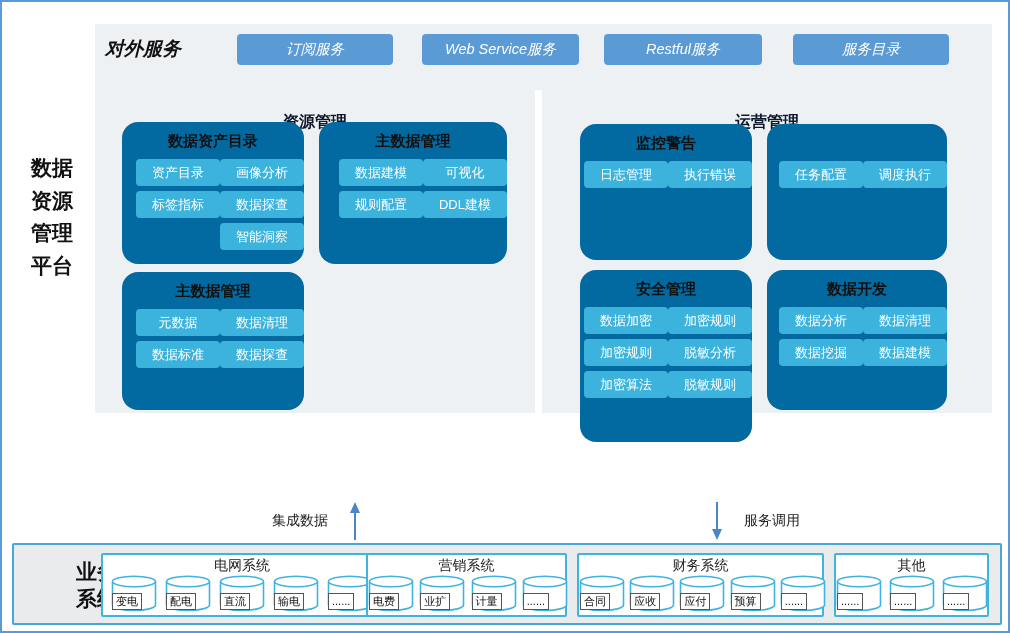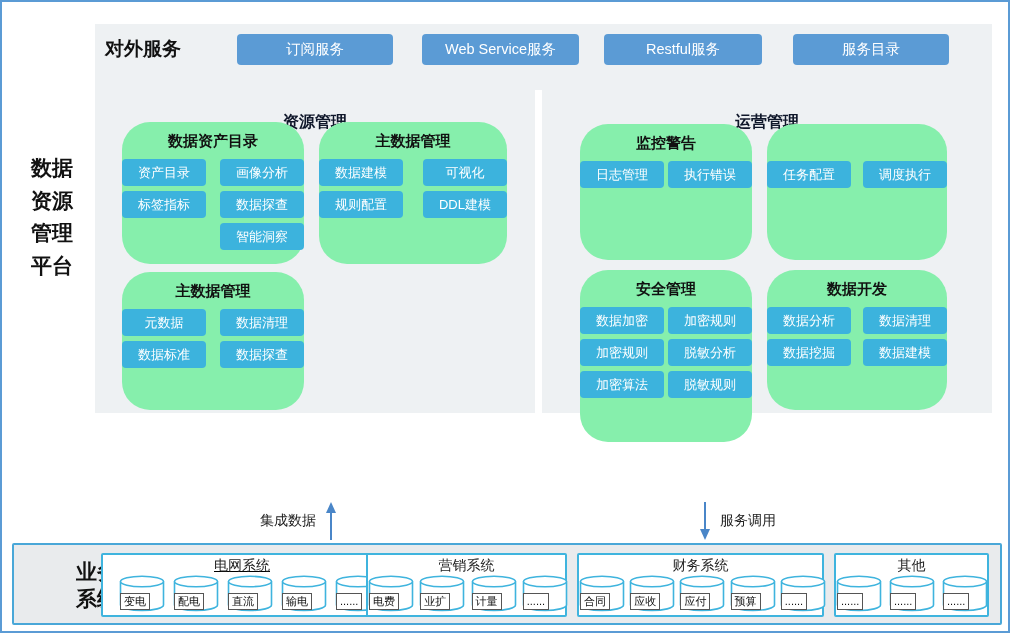--- a/index.html
+++ b/index.html
@@ -14,51 +14,51 @@
   .band-label { position:absolute; left:10px; top:0; font-size:19px; font-weight:bold; color:#111; }
 
   
   .pbtn { position:absolute; height:31px; background:#5b9bd5; border-radius:4px; color:#fff; font-size:14.5px; display:flex; align-items:center; justify-content:center; }
 
   
   .panel { position:absolute; top:84px; height:327px; background:#eef1f3; }
   .panel-title { text-align:center; font-weight:bold; font-size:16px; color:#0f172a; padding-top:26px; }
 
   
-  .card { position:absolute; background:#86efac; border-radius:28px; }
+  .card { position:absolute; background:#0369a1; border-radius:16px; }
   .card-title { text-align:center; font-weight:bold; font-size:15px; color:#111; padding-top:10px; height:32px; }
-  .brow { display:flex; justify-content:space-between; margin-top:5px; }
+  .brow { display:flex; justify-content:flex-end; margin-top:5px; }
   .cbtn { width:84px; height:27px; background:#3cb3dd; border-radius:4px; color:#fff; font-size:13px; display:flex; align-items:center; justify-content:center; white-space:nowrap; }
   .ghost { visibility:hidden; }
 
   
-  .flow { position:absolute; display:flex; align-items:center; gap:8px; height:38px; }
+  .flow { position:absolute; display:flex; align-items:center; gap:20px; height:38px;margin-left:12px; }
   .flow-label { font-size:14px; color:#222; }
 
   
   .biz { position:absolute; left:10px; top:541px; width:990px; height:82px; background:#e9ebed; border:2px solid #49a7d8; border-radius:2px; }
   .biz-label { position:absolute; left:62px; top:13px; font-size:21px; font-weight:bold; color:#111; line-height:1.3; white-space:pre-line; text-align:center; }
   .group { position:absolute; top:8px; height:64px; background:#fff; border:2px solid #3fb4de; border-radius:2px; }
   .group-title { text-align:center; font-size:14px; color:#222; padding-top:2px; height:20px; }
-  .items { display:flex; justify-content:flex-end; gap:8px; margin-top:0; }
+  .items { display:flex; justify-content:center; gap:8px; margin-top:0; }
   .cyl { position:relative; width:46px; height:38px; }
   .cyl svg { position:absolute; left:0; top:0; }
   .cyl-label { position:absolute; left:1px; bottom:3px; background:#fff; border:1px solid #555; font-size:11px; color:#111; padding:1px 3px; white-space:nowrap; line-height:13px; }
 </style>
 </head>
 <body>
 
 <div id="stage">
 
   <div class="platform-label">数据
 资源
 管理
 平台</div>
 
-  <div class="band" style="left:93px; top:22px; width:897px; height:66px;">
+  <div class="band" style="left:93px; top:22px; width:897px; height:66px;font-style:italic;">
     <div class="band-label" style="line-height:50px;">对外服务</div>
     <div class="pbtn" style="left:142px; top:10px; width:156px;">订阅服务</div>
     <div class="pbtn" style="left:327px; top:10px; width:157px;">Web Service服务</div>
     <div class="pbtn" style="left:509px; top:10px; width:158px;">Restful服务</div>
     <div class="pbtn" style="left:698px; top:10px; width:156px;">服务目录</div>
   </div>
 
   <div class="panel" style="left:93px; width:440px;">
     <div class="panel-title">资源管理</div>
 
@@ -165,21 +165,21 @@
       <rect x="6" y="0" width="2" height="29" fill="#4a86c8"></rect>
       <polygon points="7,38 2,27 12,27" fill="#4a86c8"></polygon>
     </svg>
     <span class="flow-label">服务调用</span>
   </div>
 
   <div class="biz">
     <div class="biz-label">业务
 系统</div>
 
-    <div class="group" style="left:87px; width:282px;text-decoration:underline;">
+    <div class="group" style="left:87px; width:282px;">
       <div class="group-title">电网系统</div>
       <div class="items">
         <span class="cyl">
           <svg width="46" height="38" viewBox="0 0 46 38">
               <path d="M1.5 6.5 L1.5 30 A21.5 5.5 0 0 0 44.5 30 L44.5 6.5" fill="#fff" stroke="#3fb4de" stroke-width="1.6"></path>
               <ellipse cx="23" cy="6.5" rx="21.5" ry="5.2" fill="#fff" stroke="#3fb4de" stroke-width="1.6"></ellipse>
             </svg>
           <span class="cyl-label">变电</span>
         </span>
         <span class="cyl">

